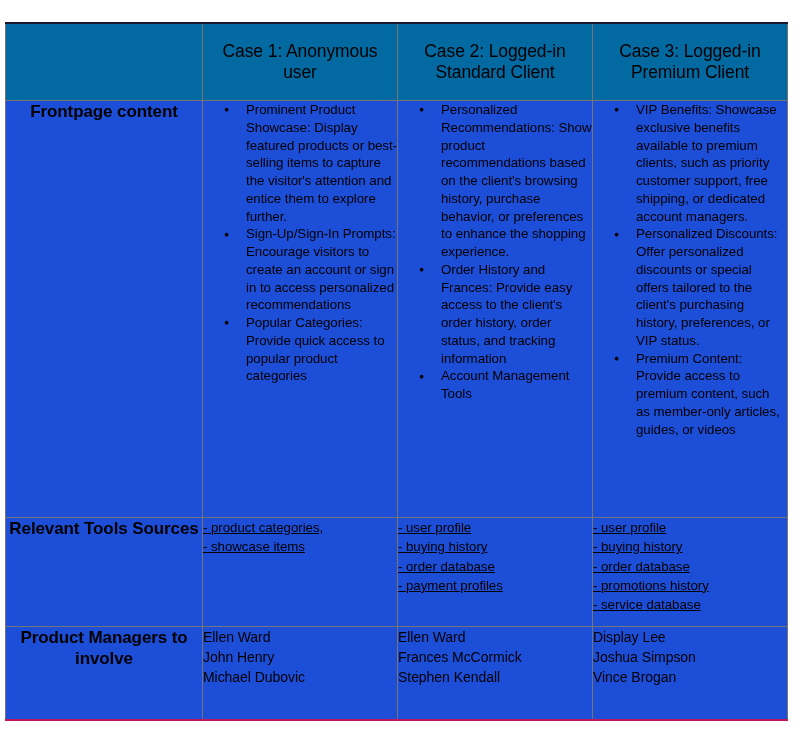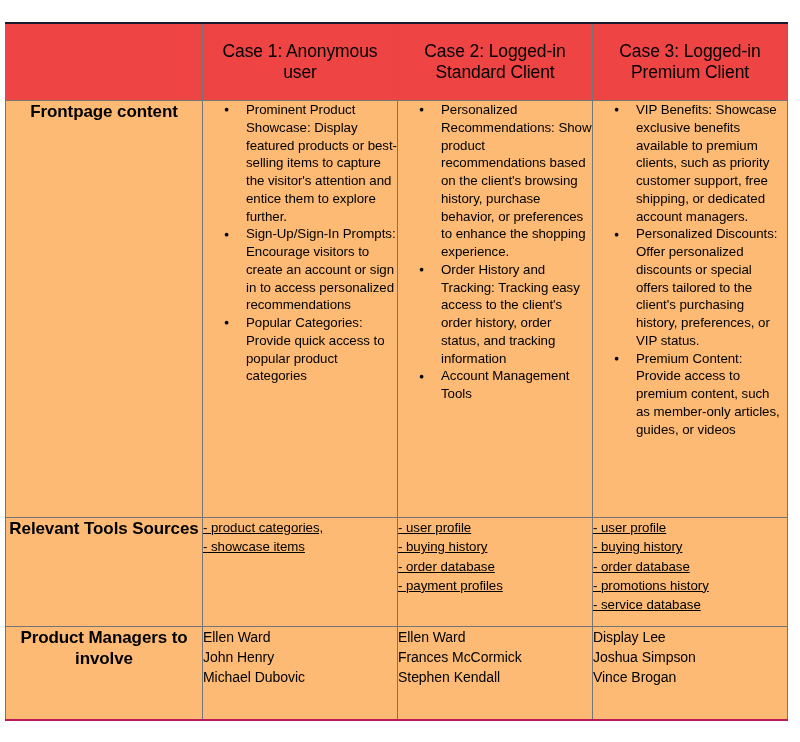--- a/index.html
+++ b/index.html
@@ -26,30 +26,30 @@
     top: 22px;
     width: 782px;
     border-collapse: collapse;
     table-layout: fixed;
   }
   table.matrix td,
   table.matrix th {
     border: 1px solid #757575;
     vertical-align: top;
     padding: 0;
-    background: #fdba74;
+    background: #1d4ed8;
   }
   
   col.c-label { width: 197px; }
   col.c-case  { width: 195px; }
   col.c-case3 { width: 195px; }
 
   
   tr.head-row th {
-    background: #ef4444;
+    background: #0369a1;
     border-top: 2px solid #1a1a2e;
     height: 64px;
     text-align: center;
     vertical-align: middle;
     font-weight: normal;
     font-size: 17.5px;
     line-height: 1.22;
     padding: 6px 12px;
     letter-spacing: -0.1px;
   }
@@ -158,21 +158,21 @@
           <ul class="bullets">
             <li>Prominent Product Showcase: Display featured products or best-selling items to capture the visitor's attention and entice them to explore further.</li>
             <li>Sign-Up/Sign-In Prompts: Encourage visitors to create an account or sign in to access personalized recommendations</li>
             <li>Popular Categories: Provide quick access to popular product categories</li>
           </ul>
         </td>
 
         <td class="content-cell">
           <ul class="bullets">
             <li>Personalized Recommendations: Show product recommendations based on the client's browsing history, purchase behavior, or preferences to enhance the shopping experience.</li>
-            <li>Order History and Tracking: Tracking easy access to the client's order history, order status, and tracking information</li>
+            <li>Order History and Frances: Provide easy access to the client's order history, order status, and tracking information</li>
             <li>Account Management Tools</li>
           </ul>
         </td>
 
         <td class="content-cell">
           <ul class="bullets">
             <li>VIP Benefits: Showcase exclusive benefits available to premium clients, such as priority customer support, free shipping, or dedicated account managers.</li>
             <li>Personalized Discounts: Offer personalized discounts or special offers tailored to the client's purchasing history, preferences, or VIP status.</li>
             <li>Premium Content: Provide access to premium content, such as member-only articles, guides, or videos</li>
           </ul>

